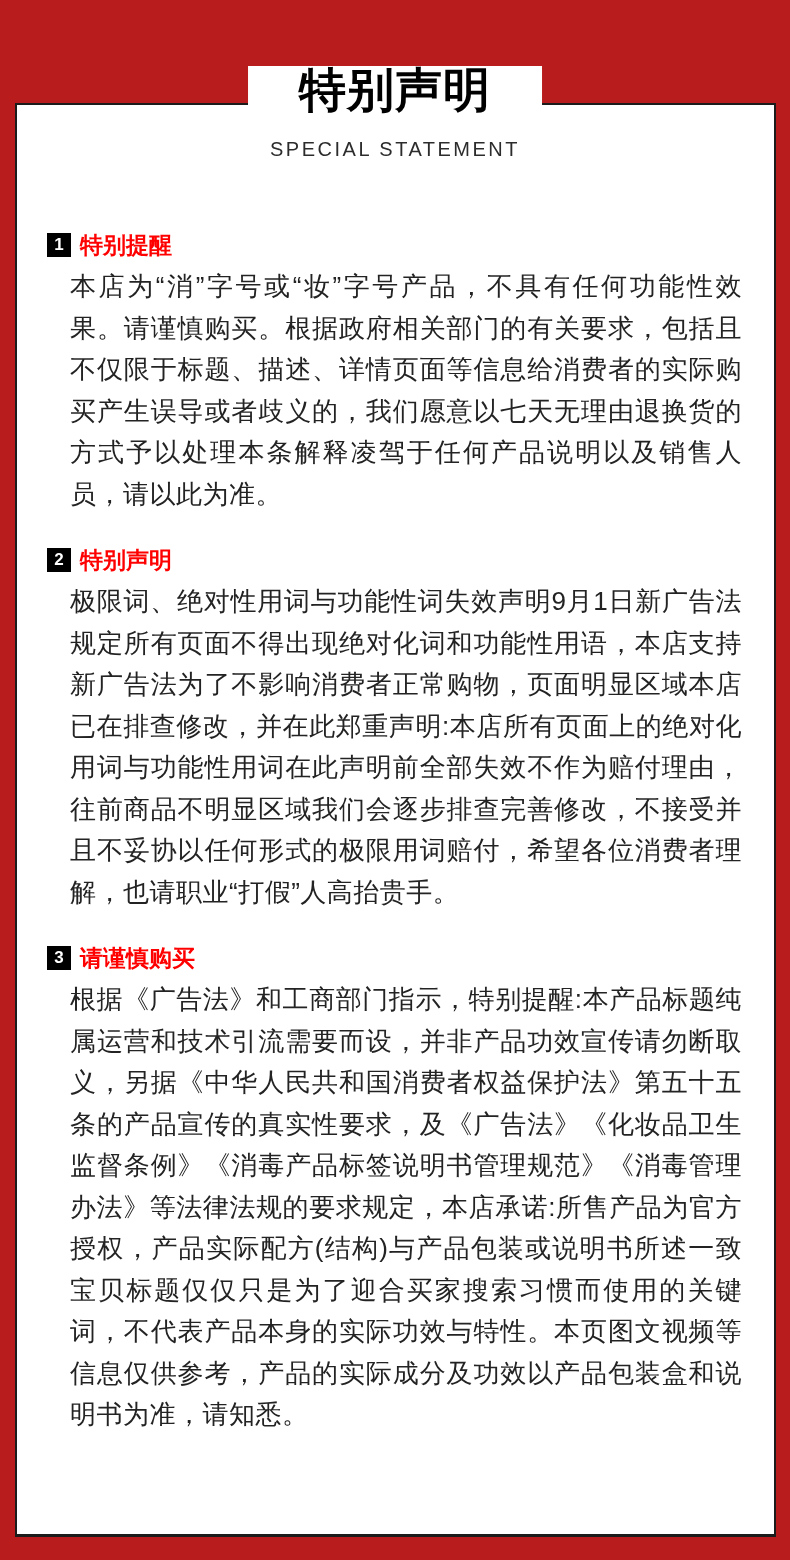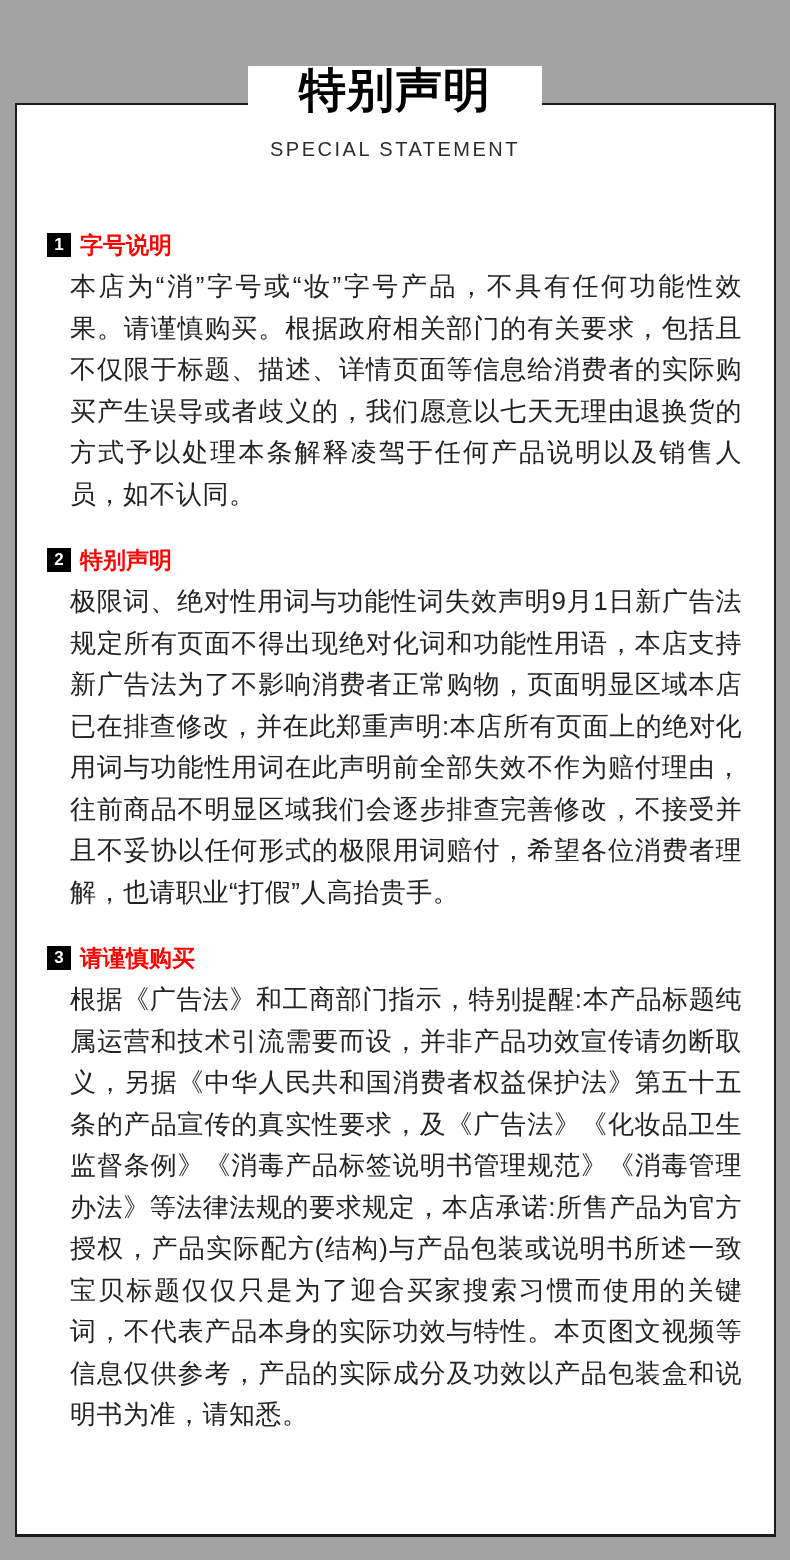--- a/index.html
+++ b/index.html
@@ -4,21 +4,21 @@
 <style>
   html, body { margin: 0; padding: 0; }
   body {
     width: 790px; height: 1560px;
     background: #ffffff;
     font-family: "Liberation Sans", "DejaVu Sans", sans-serif;
   }
   .page {
     position: relative;
     width: 790px; height: 1560px;
-    background: #a3a3a3;
+    background: #b91c1c;
     overflow: hidden;
   }
   
   .frame {
     position: absolute;
     left: 15px; top: 103px;
     width: 757px; height: 1429px;
     border: 2px solid #1c1c1c;
     border-bottom-width: 3px;
     background: #ffffff;
@@ -98,24 +98,24 @@
     <h1 class="main-title">特别声明</h1>
     <div class="sub-title">SPECIAL STATEMENT</div>
   </div>
 
   <div class="frame">
     <div class="content">
 
       <div class="section">
         <div class="sec-header">
           <div class="badge">1</div>
-          <div class="sec-title">字号说明</div>
+          <div class="sec-title">特别提醒</div>
         </div>
         <div class="sec-body">
-          <p>本店为“消”字号或“妆”字号产品，不具有任何功能性效果。请谨慎购买。根据政府相关部门的有关要求，包括且不仅限于标题、描述、详情页面等信息给消费者的实际购买产生误导或者歧义的，我们愿意以七天无理由退换货的方式予以处理本条解释凌驾于任何产品说明以及销售人员，如不认同。</p>
+          <p>本店为“消”字号或“妆”字号产品，不具有任何功能性效果。请谨慎购买。根据政府相关部门的有关要求，包括且不仅限于标题、描述、详情页面等信息给消费者的实际购买产生误导或者歧义的，我们愿意以七天无理由退换货的方式予以处理本条解释凌驾于任何产品说明以及销售人员，请以此为准。</p>
         </div>
       </div>
 
       <div class="section">
         <div class="sec-header">
           <div class="badge">2</div>
           <div class="sec-title">特别声明</div>
         </div>
         <div class="sec-body">
           <p>极限词、绝对性用词与功能性词失效声明9月1日新广告法规定所有页面不得出现绝对化词和功能性用语，本店支持新广告法为了不影响消费者正常购物，页面明显区域本店已在排查修改，并在此郑重声明:本店所有页面上的绝对化用词与功能性用词在此声明前全部失效不作为赔付理由，往前商品不明显区域我们会逐步排查完善修改，不接受并且不妥协以任何形式的极限用词赔付，希望各位消费者理解，也请职业“打假”人高抬贵手。</p>

